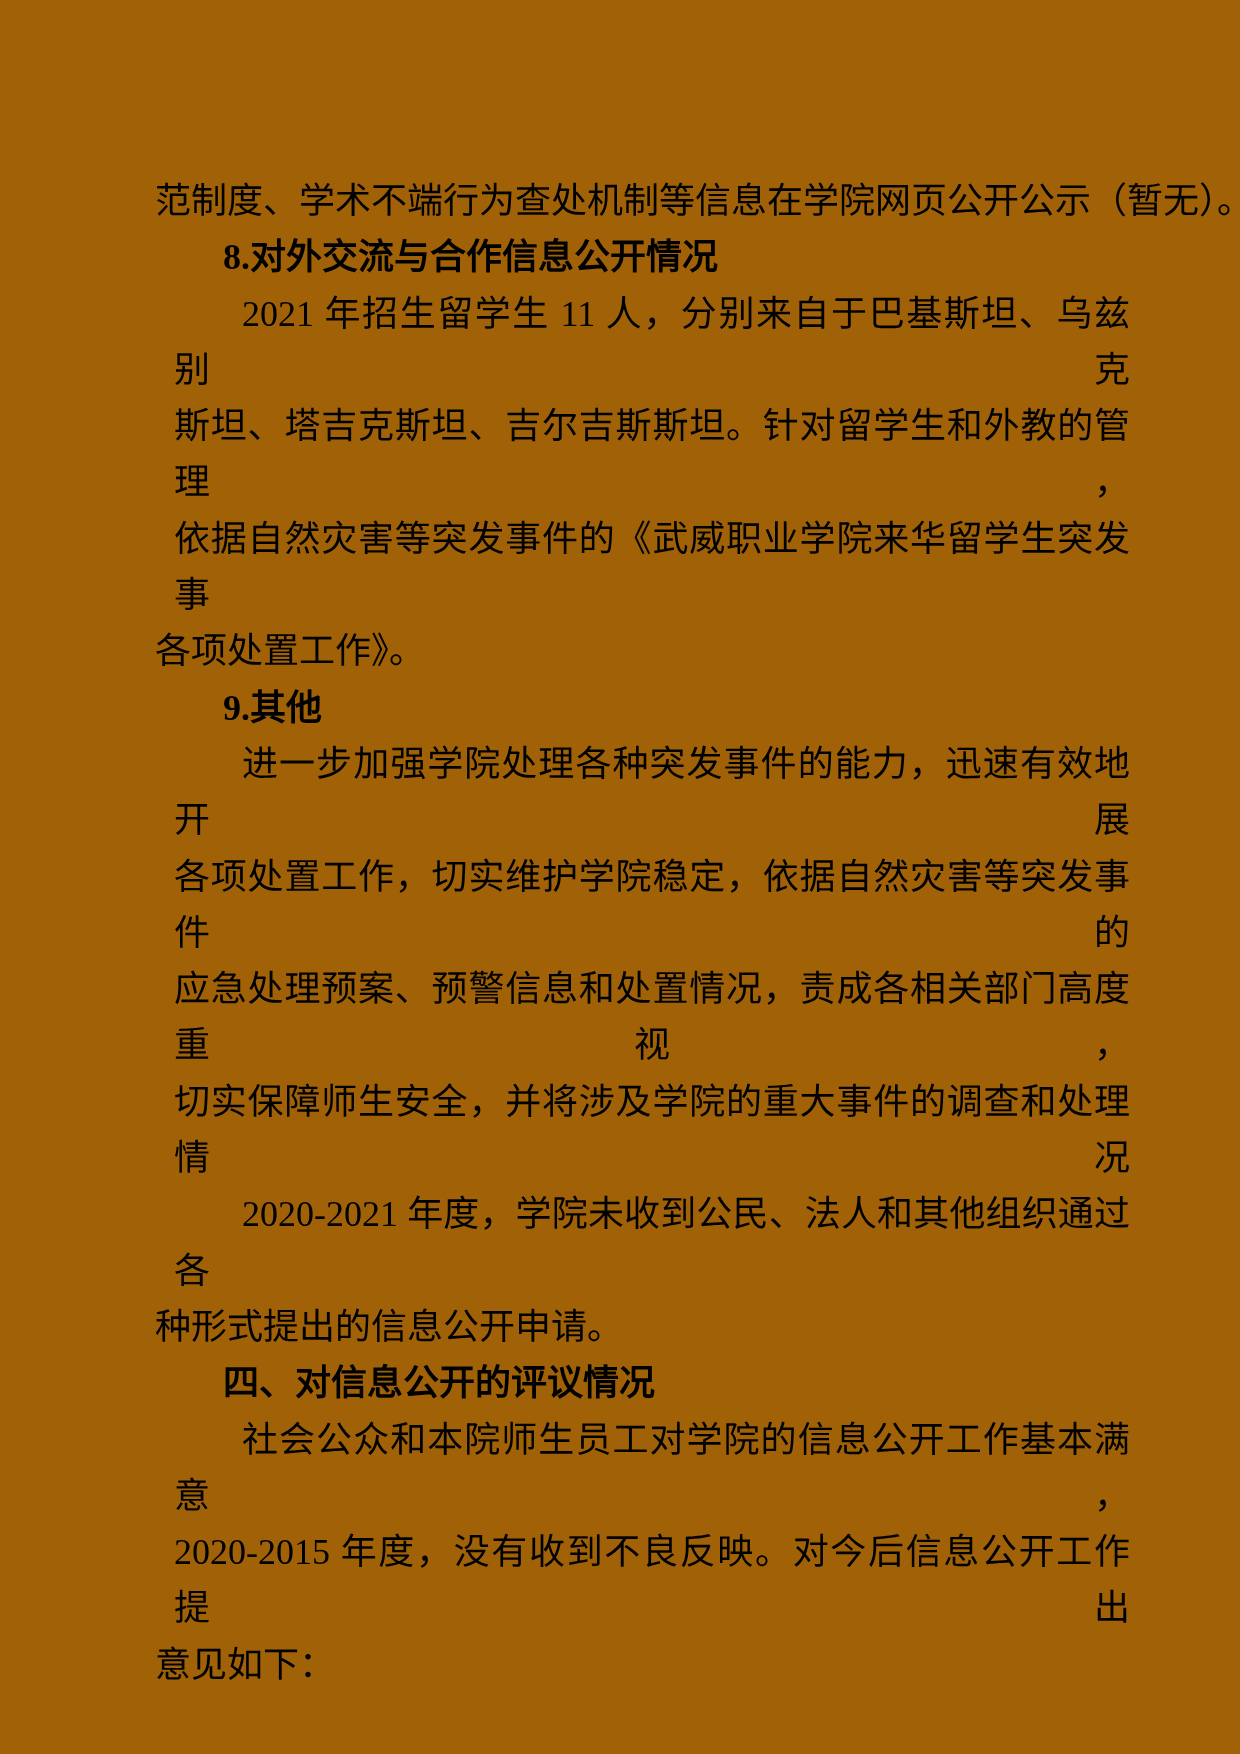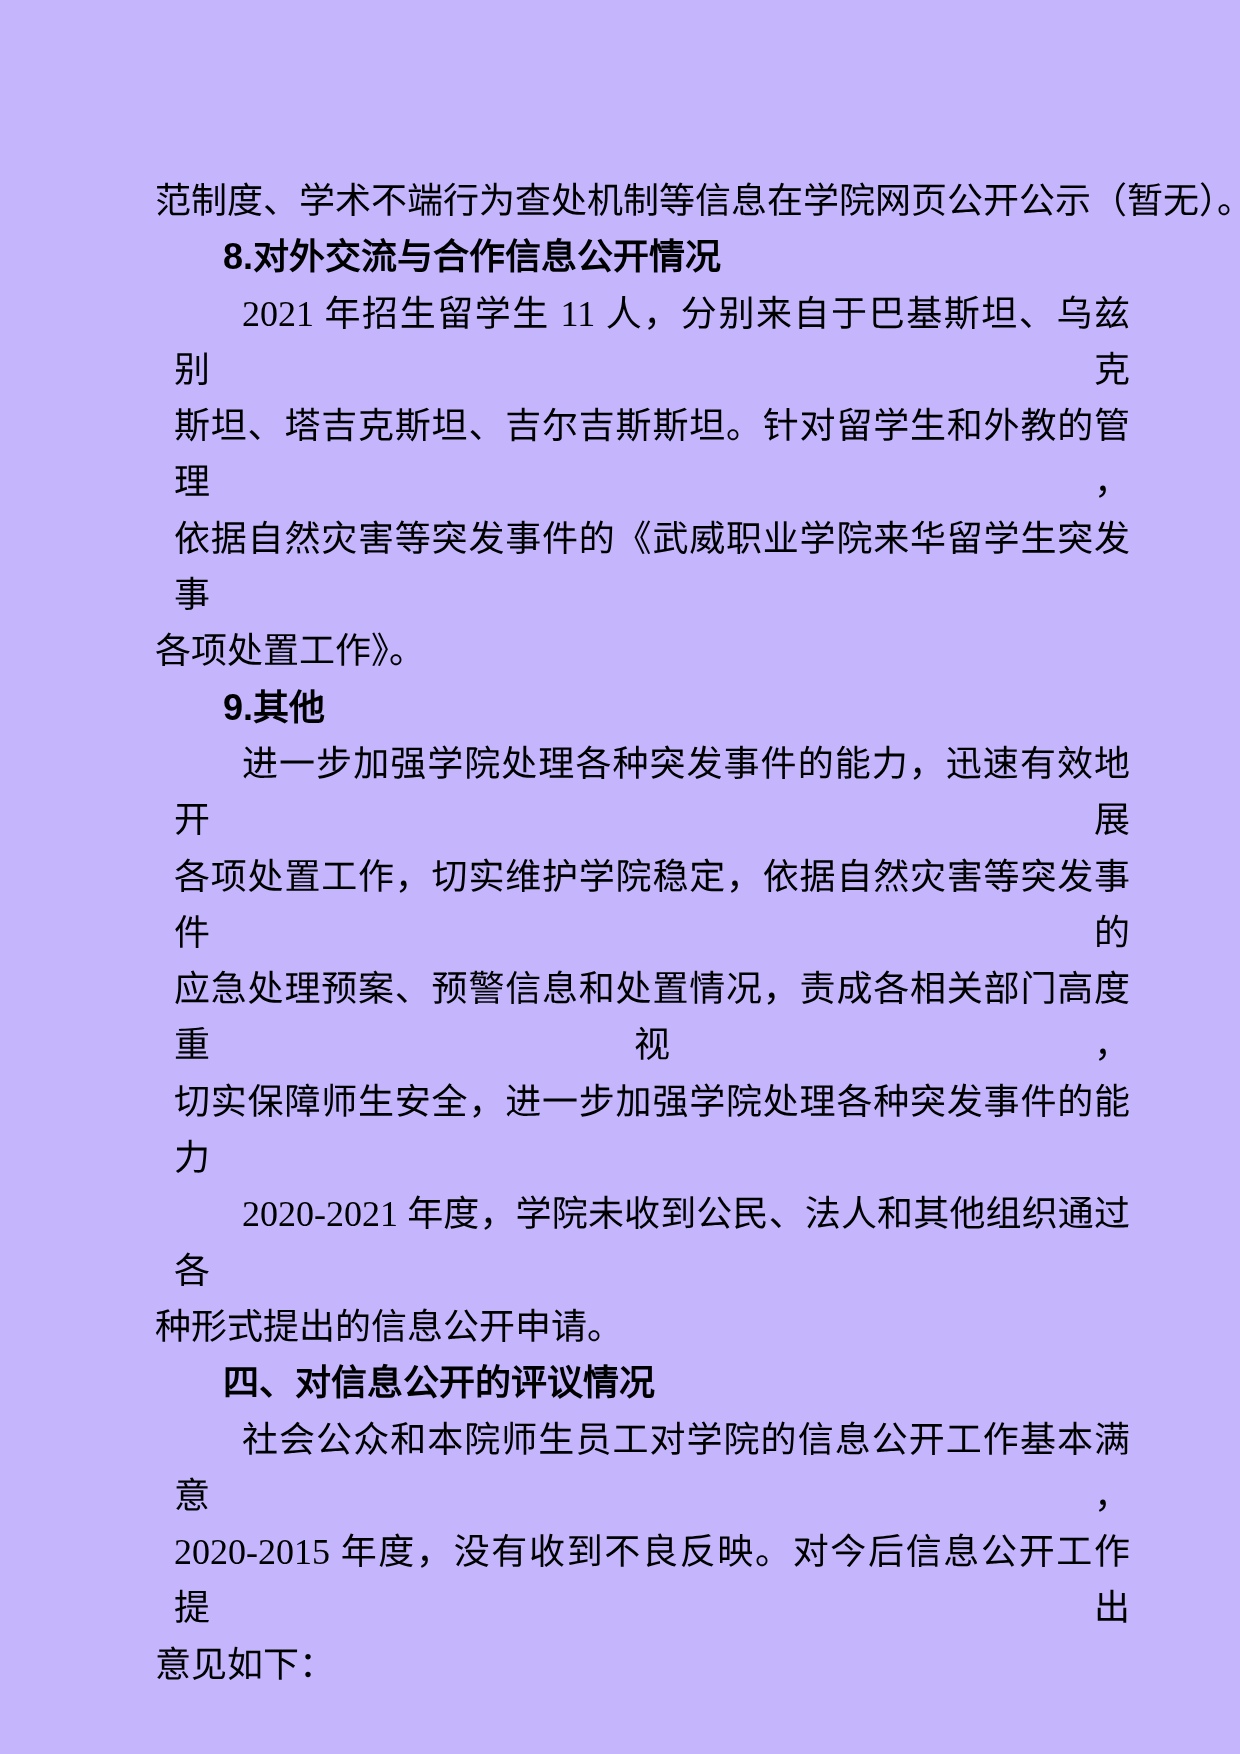--- a/index.html
+++ b/index.html
@@ -5,21 +5,21 @@
   html, body {
     margin: 0;
     padding: 0;
     background: #888;
   }
   .page {
     position: relative;
     width: 1240px;
     height: 1754px;
     margin: 0 auto;
-    background: #c4b5fd;
+    background: #a16207;
     overflow: hidden;
   }
   .doc {
     position: absolute;
     left: 155px;
     top: 173px;
     width: 975px;
     color: #000000;
     font-family: "Liberation Serif", "DejaVu Serif", serif;
     font-size: 36px;
@@ -34,21 +34,21 @@
   .line.fill {
     white-space: normal;
     text-align: justify;
     text-align-last: justify;
     margin-left: 19px;
   }
   .line.indent {
     text-indent: 68px;
   }
   .block.heading .line {
-    font-family: Liberation Sans, sans-serif;
+    font-family: Liberation Serif, serif;
     font-weight: bold;
   }
 </style>
 </head>
 <body>
 
 <div class="page">
   <div class="doc">
       <div class="block paragraph">
         <div class="line">范制度、学术不端行为查处机制等信息在学院网页公开公示（暂无）。</div>
@@ -62,21 +62,21 @@
         <div class="line fill">依据自然灾害等突发事件的《武威职业学院来华留学生突发事</div>
         <div class="line">各项处置工作》。</div>
       </div>
       <div class="block heading">
         <div class="line indent">9.其他</div>
       </div>
       <div class="block paragraph">
         <div class="line indent fill">进一步加强学院处理各种突发事件的能力，迅速有效地开展</div>
         <div class="line fill">各项处置工作，切实维护学院稳定，依据自然灾害等突发事件的</div>
         <div class="line fill">应急处理预案、预警信息和处置情况，责成各相关部门高度重视，</div>
-        <div class="line fill">切实保障师生安全，进一步加强学院处理各种突发事件的能力</div>
+        <div class="line fill">切实保障师生安全，并将涉及学院的重大事件的调查和处理情况</div>
       </div>
       <div class="block paragraph">
         <div class="line indent fill">2020-2021 年度，学院未收到公民、法人和其他组织通过各</div>
         <div class="line">种形式提出的信息公开申请。</div>
       </div>
       <div class="block heading">
         <div class="line indent">四、对信息公开的评议情况</div>
       </div>
       <div class="block paragraph">
         <div class="line indent fill">社会公众和本院师生员工对学院的信息公开工作基本满意，</div>

